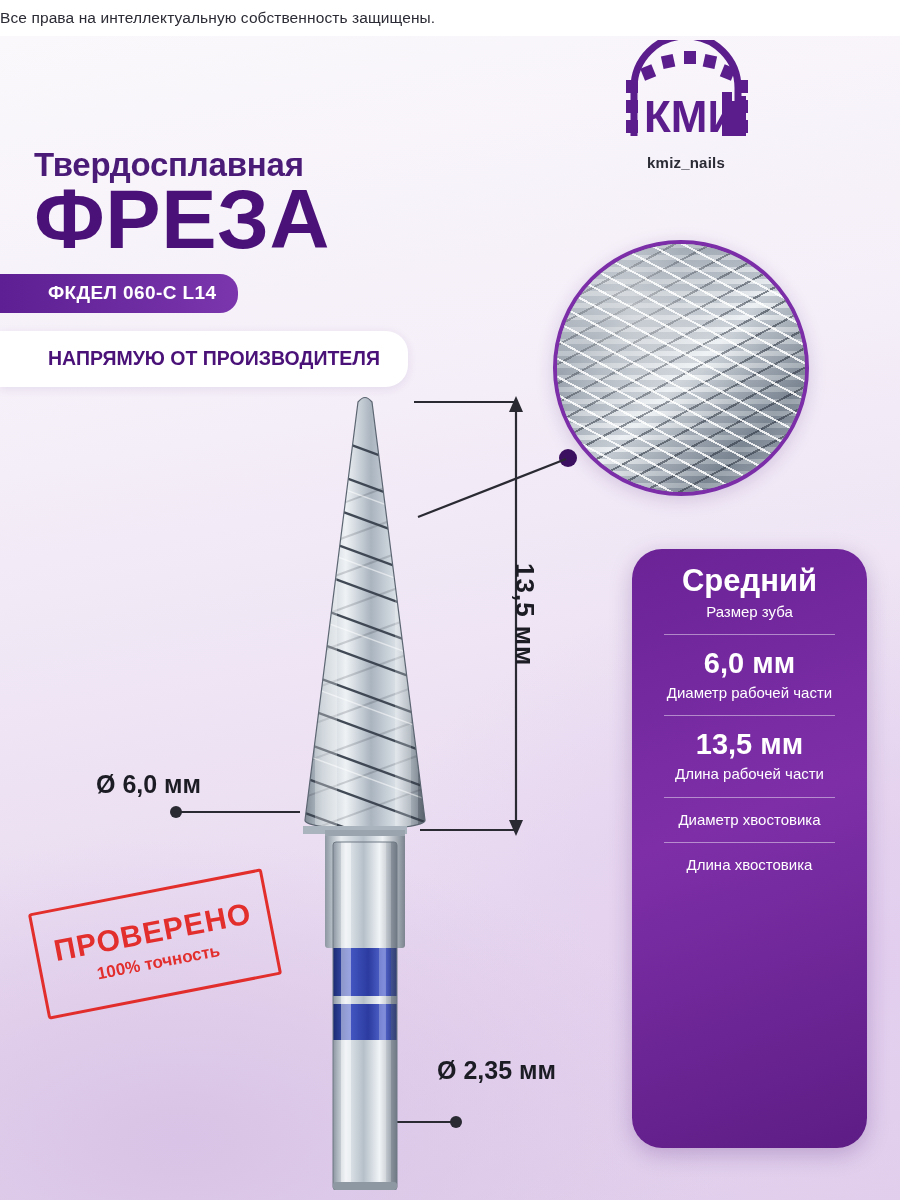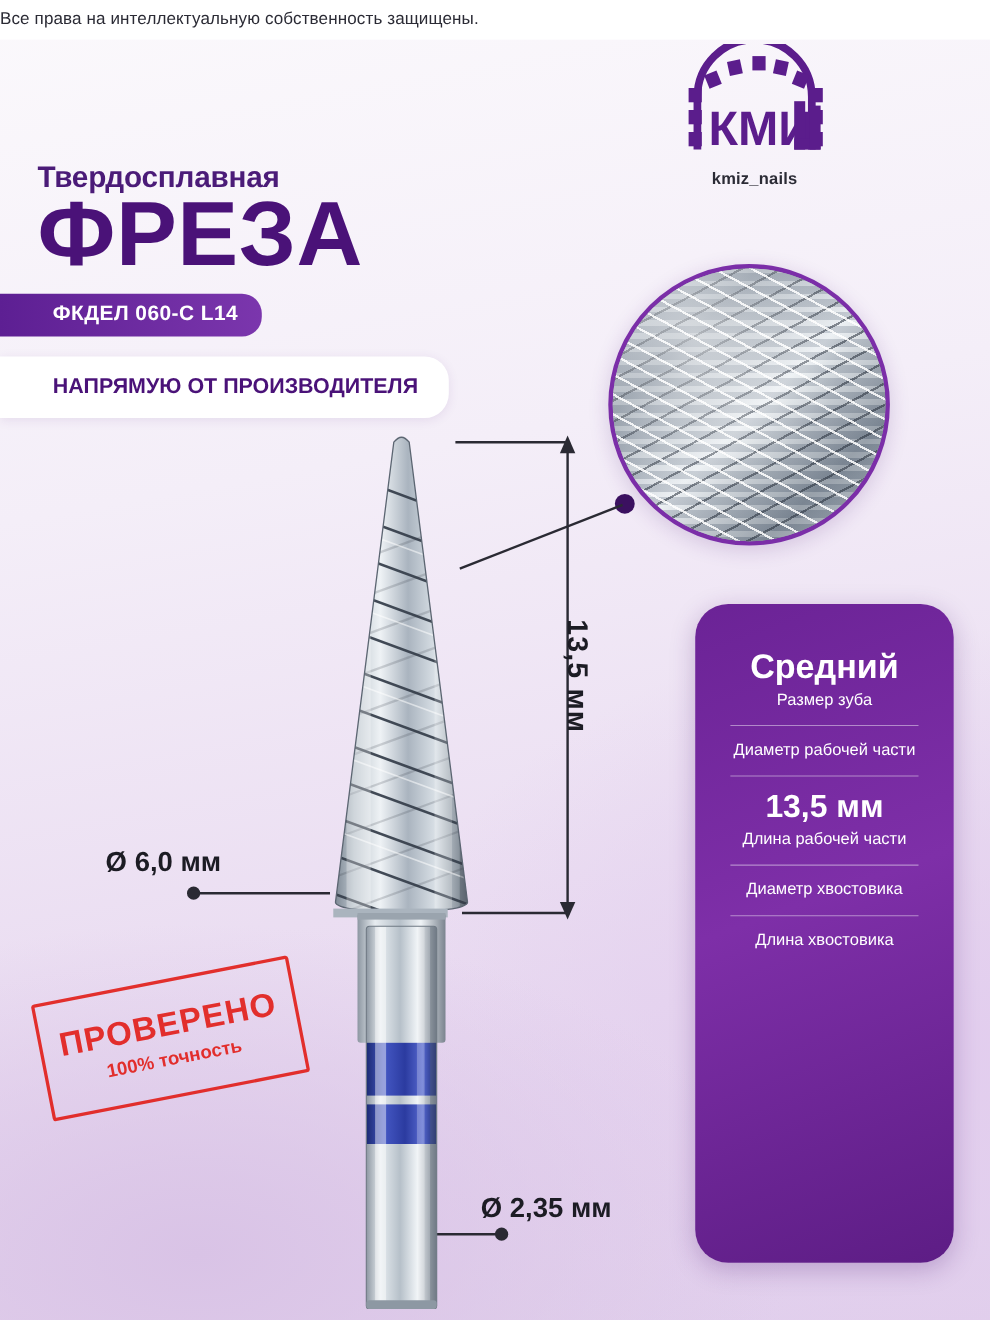--- a/index.html
+++ b/index.html
@@ -35,21 +35,21 @@
   .logo-mark { width: 180px; height: 110px; display: block; }
   .logo-name {
     margin-top: 4px; font-size: 15px; font-weight: bold; color: #2b2b35; letter-spacing: .2px;
   }
 
   
   .headline {
     position: absolute; left: 34px; top: 146px; width: 470px;
   }
   .kicker {
-    font-size: 27px; font-weight: bold; color: #4b1b78; letter-spacing: -0.2px;
+    font-size: 33px; font-weight: bold; color: #4b1b78; letter-spacing: -0.2px;
   }
   .title-big {
     font-size: 83px; font-weight: bold; color: #4a1278; line-height: .92;
     letter-spacing: 0.5px; margin-top: -2px;
   }
   .redbar {
     margin-top: 14px;
     display: inline-block;
     background: linear-gradient(90deg, #e30613 0%, #e30613 72%, #ec3b45 100%);
     color: #fff; font-size: 37px; font-weight: bold;
@@ -111,21 +111,21 @@
     font-size: 26px; font-weight: bold; color: #1c1c24;
     writing-mode: vertical-rl; letter-spacing: 1px;
   }
   .dim-60 {
     position: absolute; left: 96px; top: 770px;
     font-size: 25px; font-weight: bold; color: #1c1c24;
     white-space: nowrap;
     text-align: center;
   }
   .dim-235 {
-    position: absolute; left: 437px; top: 1084px;
+    position: absolute; left: 437px; top: 1056px;
     font-size: 25px; font-weight: bold; color: #1c1c24;
     white-space: nowrap;
   }
 
   
   .stamp {
     position: absolute; left: 36px; top: 890px;
     width: 238px; height: 108px;
     border: 3px solid #e2211c; color: #e2211c;
     transform: rotate(-11deg);
@@ -135,21 +135,21 @@
   }
   .stamp .l1 { font-size: 30px; font-weight: bold; letter-spacing: 1px; }
   .stamp .l2 { font-size: 17px; font-weight: bold; margin-top: 4px; }
 
   
   .spec {
     position: absolute; left: 632px; top: 549px; width: 235px; height: 599px;
     background: linear-gradient(160deg, #6b2396 0%, #7e2fa8 45%, #5d1d85 100%);
     border-radius: 30px;
     color: #fff; text-align: center;
-    padding: 41px 18px 20px 18px;
+    padding: 16px 18px 20px 18px;
     box-shadow: 0 6px 22px rgba(70,20,110,.25);
   }
   .spec .val { font-size: 29px; font-weight: bold; line-height: 1.05; }
   .spec .val.first { font-size: 31px; }
   .spec .cap { font-size: 15px; line-height: 1.25; margin-top: 5px; font-weight: normal; }
   .spec hr {
     border: none; border-top: 1px solid rgba(255,255,255,.45);
     margin: 13px 14px;
   }
 </style>
@@ -324,20 +324,21 @@
 
   <div class="stamp">
     <div class="l1">ПРОВЕРЕНО</div>
     <div class="l2">100% точность</div>
   </div>
 
   <div class="spec">
     <div class="val first">Средний</div>
     <div class="cap">Размер зуба</div>
     <hr>
+    <div class="val">6,0 мм</div>
     <div class="cap">Диаметр рабочей части</div>
     <hr>
     <div class="val">13,5 мм</div>
     <div class="cap">Длина рабочей части</div>
     <hr>
     <div class="cap">Диаметр хвостовика</div>
     <hr>
     <div class="cap">Длина хвостовика</div>
   </div>
 

